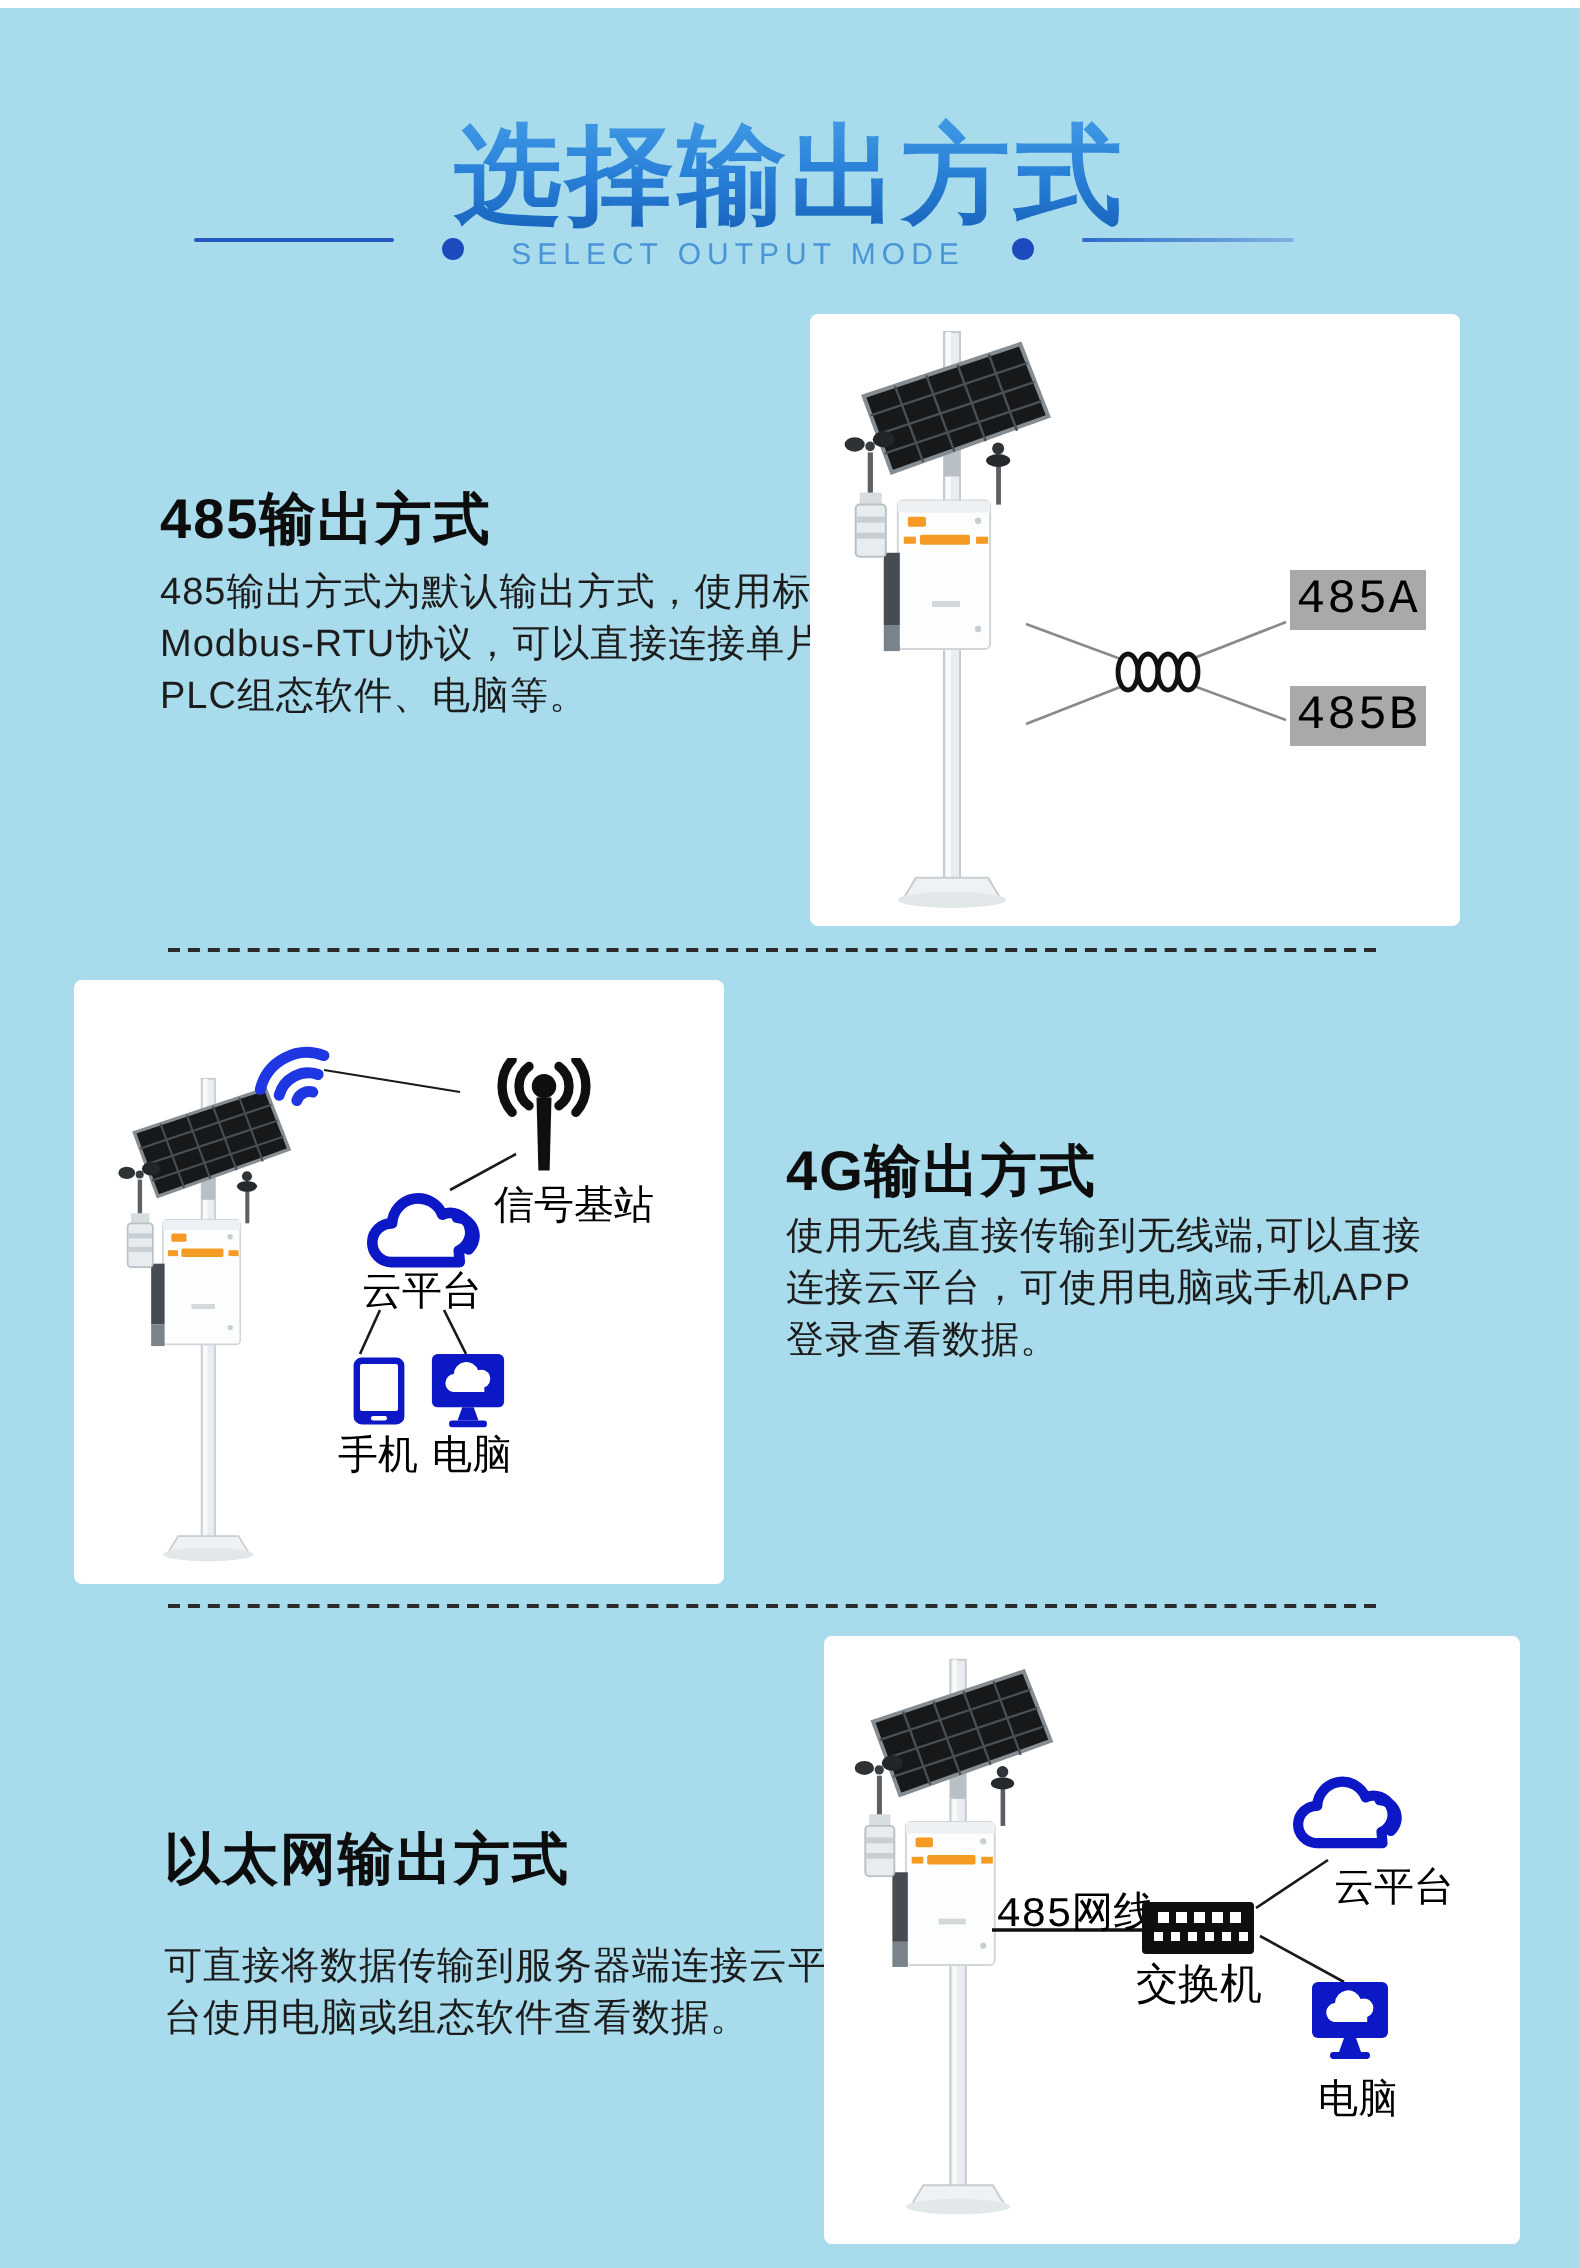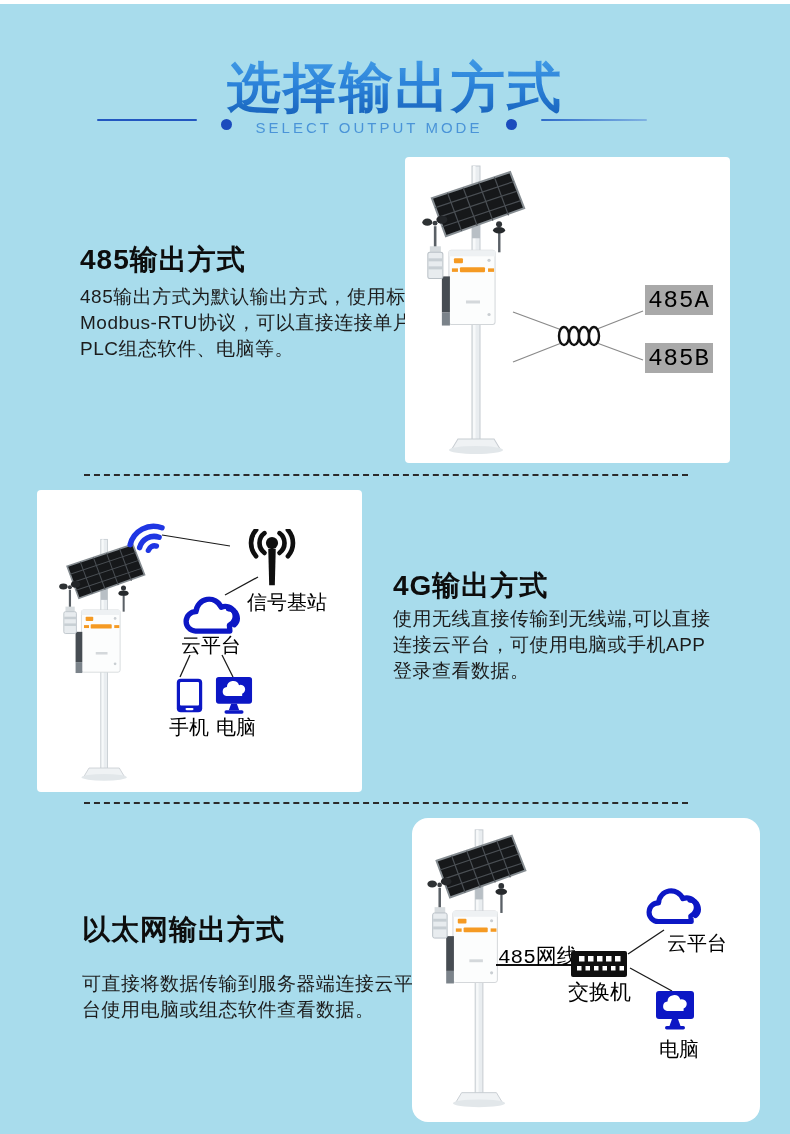--- a/index.html
+++ b/index.html
@@ -33,21 +33,21 @@
   }
   .hline{height:2px;border-radius:1px;}
   .hline.left{width:100px;background:#2257c0;}
   .hline.right{width:106px;background:linear-gradient(90deg,#2e6bc9,#7fb2e2);}
   .dot{width:11px;height:11px;border-radius:50%;background:#1b4bbd;}
 
   
   .panel{background:#ffffff;border-radius:4px;font-family:Liberation Mono, monospace;}
   .panel1{left:405px;top:157px;width:325px;height:306px;}
   .panel2{left:37px; top:490px;width:325px;height:302px;}
-  .panel3{left:412px;top:818px;width:348px;height:304px;border-radius:16px;}
+  .panel3{left:412px;top:818px;width:348px;height:304px;}
 
   
   .sec-title{font-size:28px;font-weight:bold;color:#0d0d0d;letter-spacing:1px;white-space:nowrap;}
   .sec-body{font-size:19px;color:#1c1c1c;line-height:26px;letter-spacing:0.5px;white-space:nowrap;}
   .t1{left:80px;top:241px;}
   .b1{left:80px;top:284px;}
   .t2{left:393px;top:567px;}
   .b2{left:393px;top:606px;}
   .t3{left:82px;top:911px;}
   .b3{left:82px;top:951px;margin-top:20px;}

